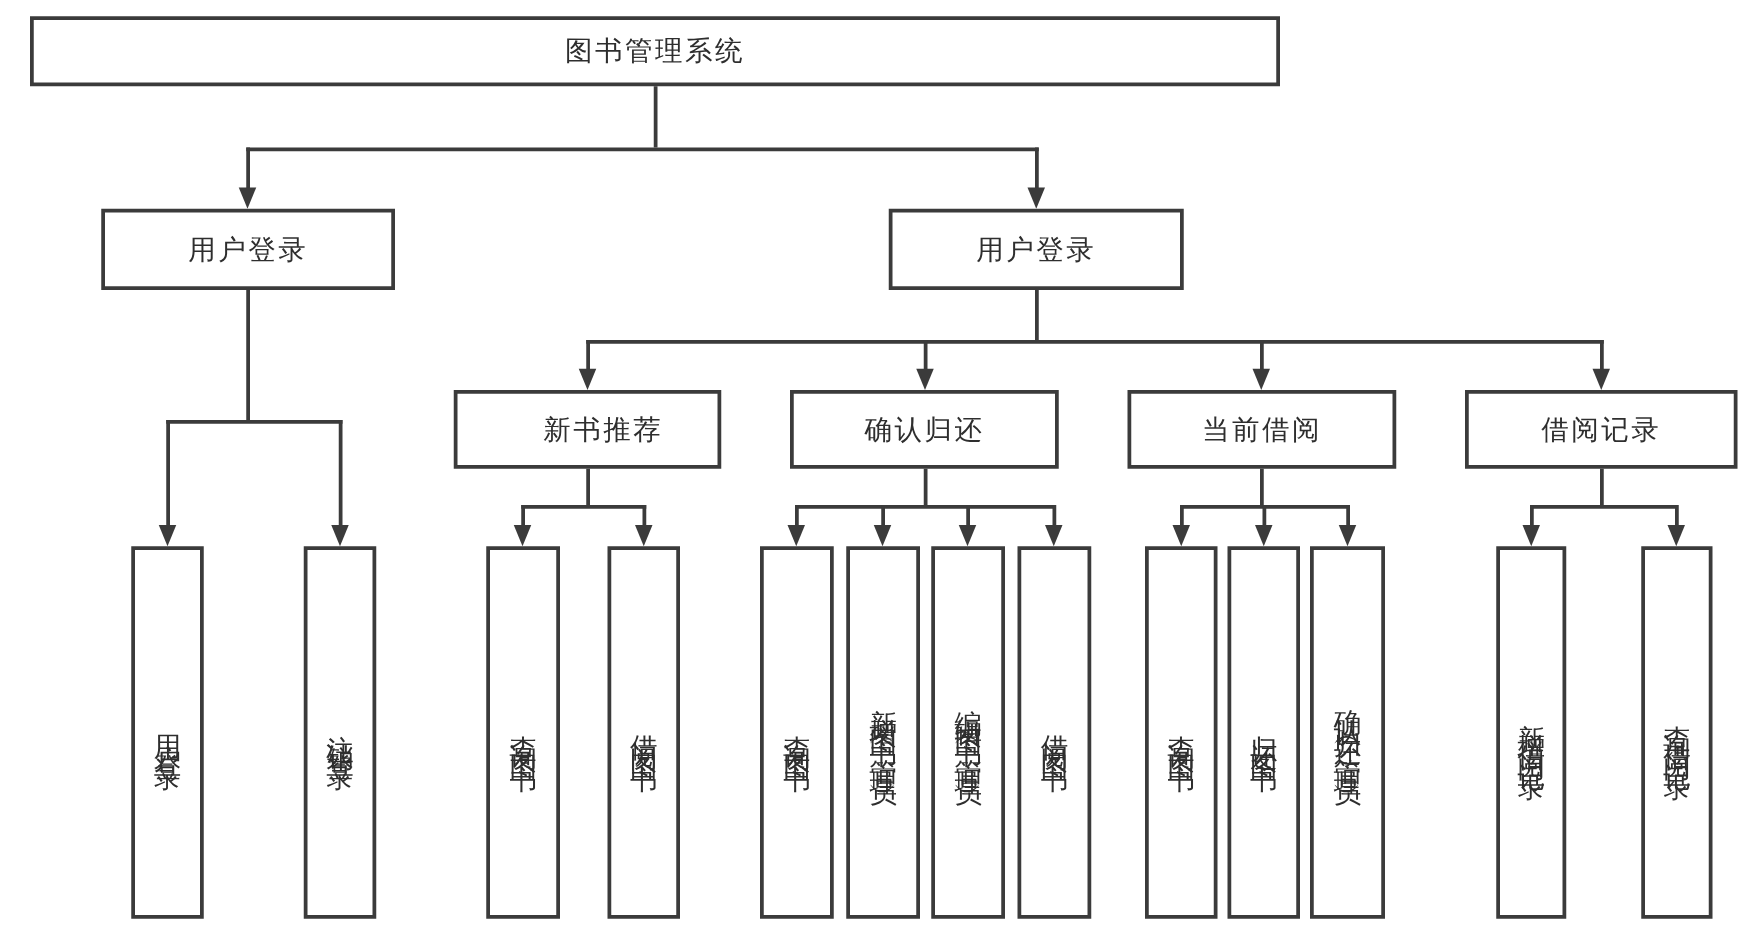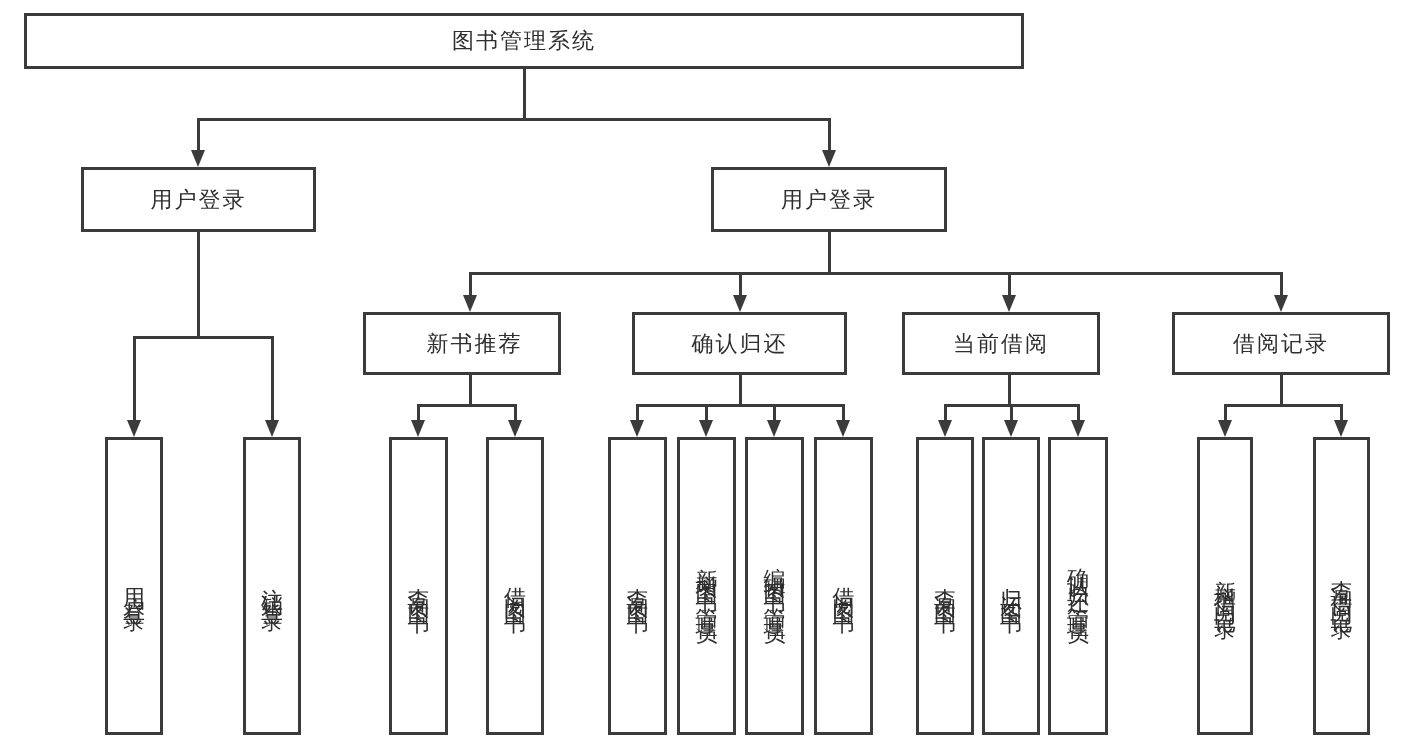--- a/index.html
+++ b/index.html
@@ -99,27 +99,27 @@
   <div class="h" style="left:468.5px;top:272px;width:814px;"></div>
   <div class="v" style="left:468.5px;top:272px;height:25px;"></div>
   <div class="ah" style="left:463px;top:295px;"></div>
   <div class="v" style="left:738.5px;top:272px;height:25px;"></div>
   <div class="ah" style="left:733px;top:295px;"></div>
   <div class="v" style="left:1007.5px;top:272px;height:25px;"></div>
   <div class="ah" style="left:1002px;top:295px;"></div>
   <div class="v" style="left:1279.5px;top:272px;height:25px;"></div>
   <div class="ah" style="left:1274px;top:295px;"></div>
 
-  <div class="hbox" style="left:363px;top:312px;width:198px;height:63px;padding-left:25px;">
+  <div class="hbox" style="left:363px;top:312px;width:214px;height:63px;padding-left:25px;">
     <span>新书推荐</span>
   </div>
   <div class="hbox" style="left:632px;top:312px;width:215px;height:63px;">
     <span>确认归还</span>
   </div>
-  <div class="hbox" style="left:902px;top:312px;width:198px;height:63px;text-align:right;">
+  <div class="hbox" style="left:902px;top:312px;width:215px;height:63px;text-align:right;">
     <span>当前借阅</span>
   </div>
   <div class="hbox" style="left:1172px;top:312px;width:218px;height:63px;">
     <span>借阅记录</span>
   </div>
 
   <div class="v" style="left:468.5px;top:375px;height:29px;"></div>
   <div class="h" style="left:416.5px;top:404px;width:100px;"></div>
   <div class="v" style="left:416.5px;top:404px;height:18px;"></div>
   <div class="ah" style="left:411px;top:420px;"></div>

